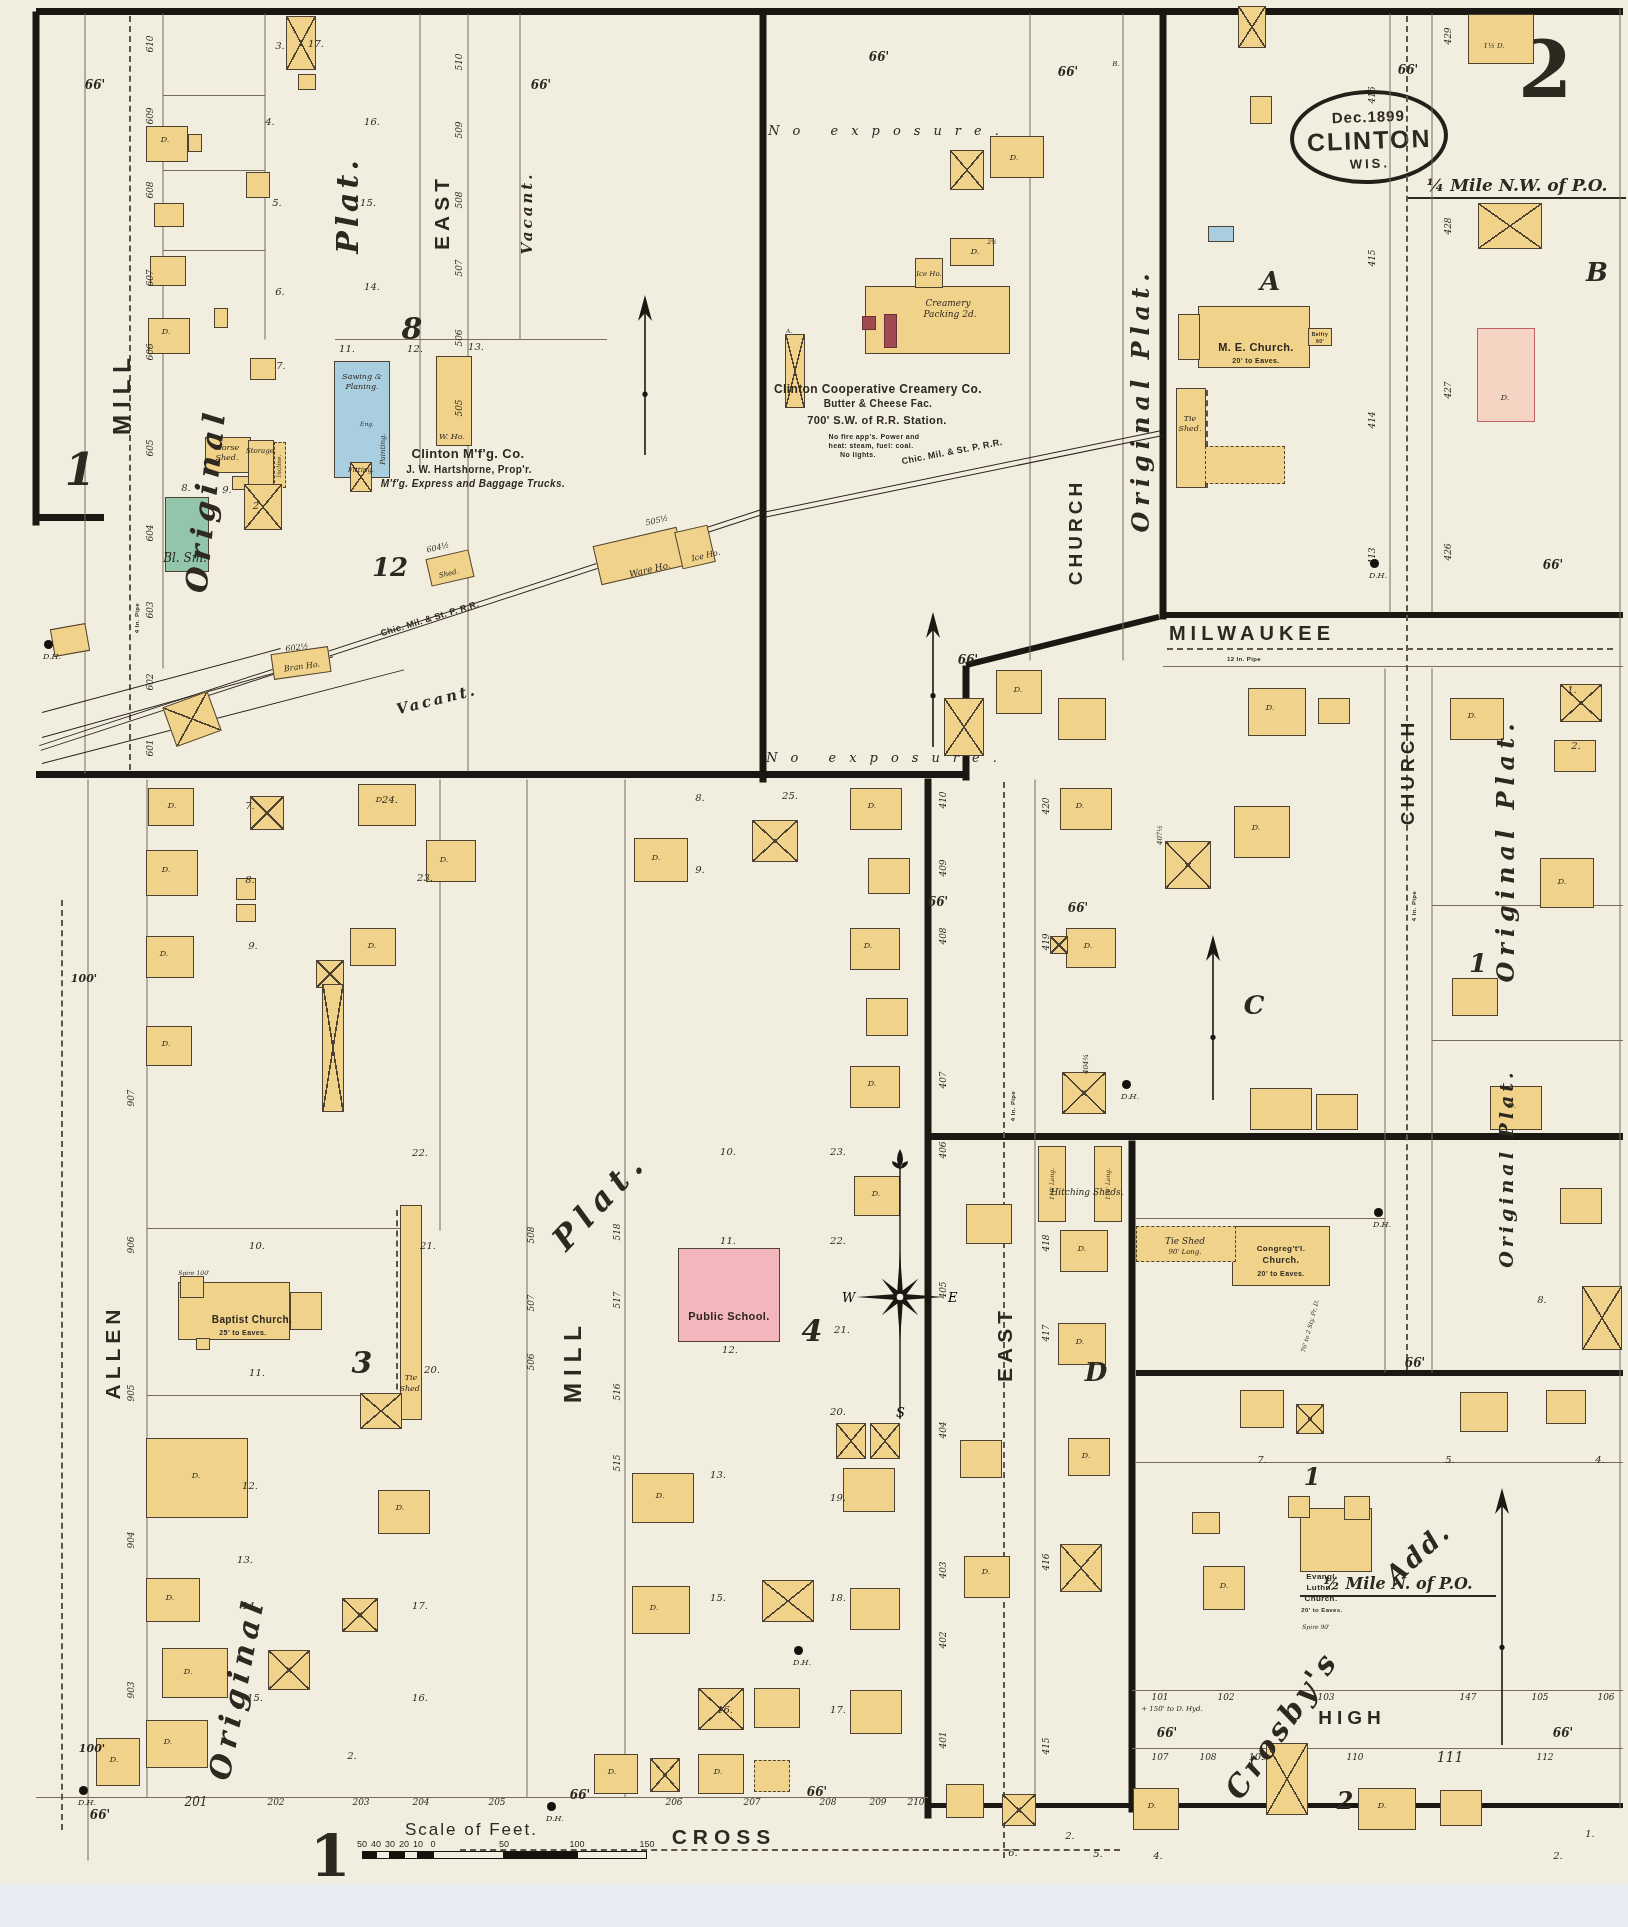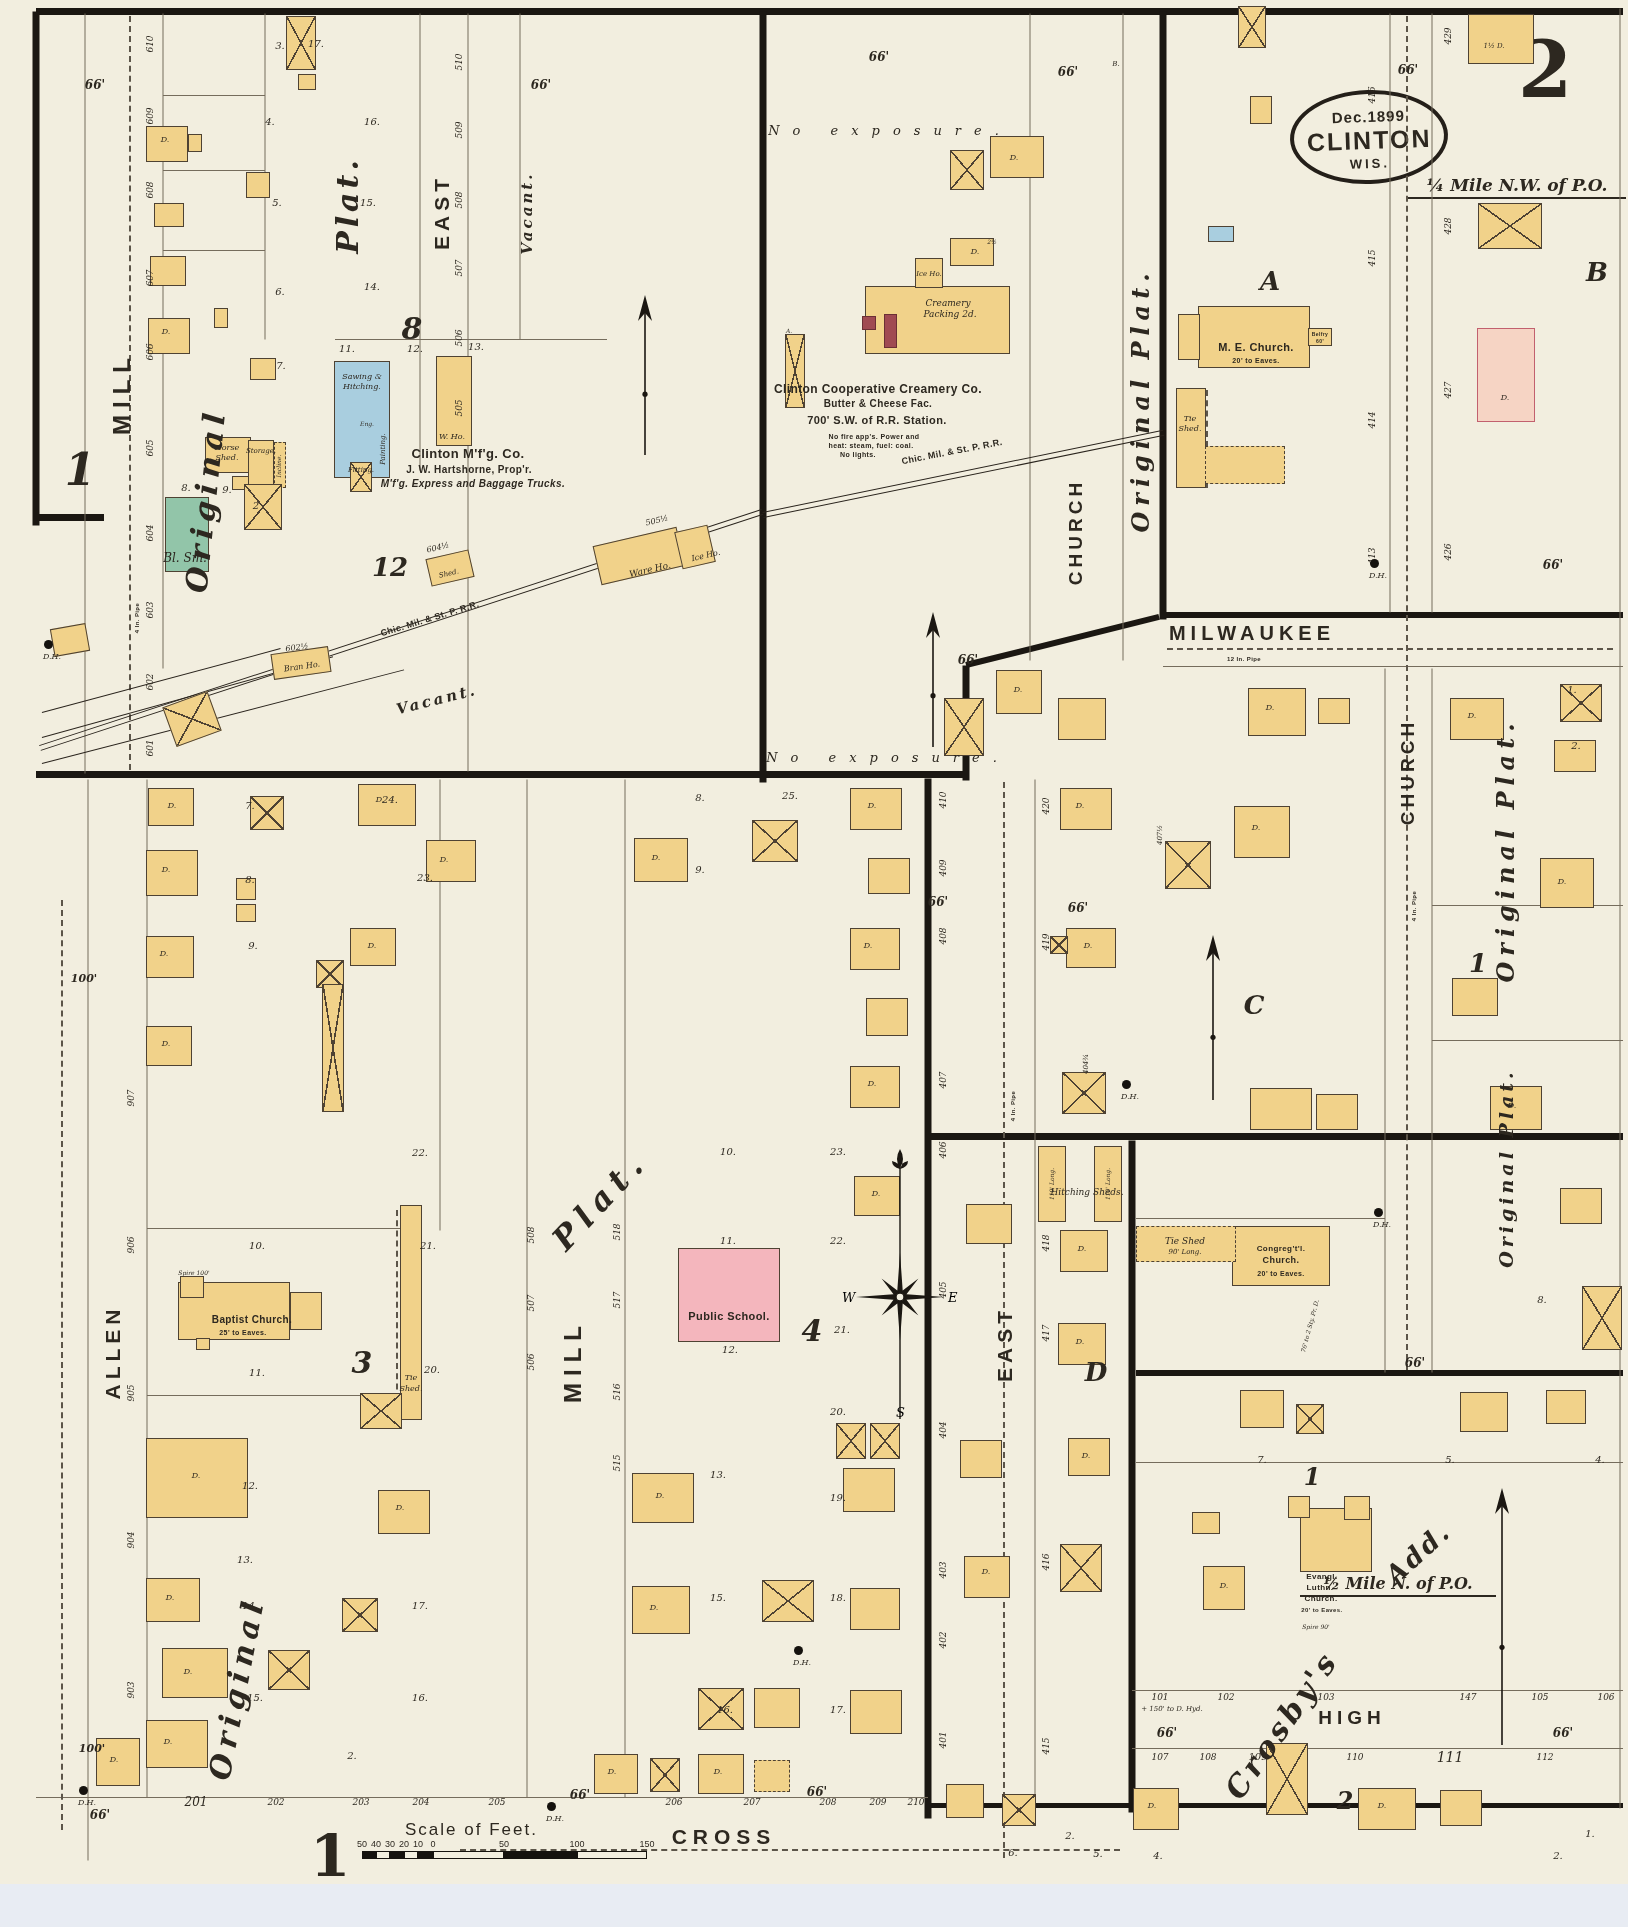--- a/index.html
+++ b/index.html
@@ -314,21 +314,21 @@
       <div class="lbl g" style="left: 878px; top: 389px; font-size: 12px; transform: translate(-50%, -50%) rotate(0deg);">Clinton Cooperative Creamery Co.</div>
       <div class="lbl g" style="left: 878px; top: 404px; font-size: 10px; transform: translate(-50%, -50%) rotate(0deg);">Butter &amp; Cheese Fac.</div>
       <div class="lbl g" style="left: 877px; top: 420px; font-size: 11px; transform: translate(-50%, -50%) rotate(0deg);">700' S.W. of R.R. Station.</div>
       <div class="lbl g" style="left: 874px; top: 436px; font-size: 7px; transform: translate(-50%, -50%) rotate(0deg);">No fire app's. Power and</div>
       <div class="lbl g" style="left: 871px; top: 445px; font-size: 7px; transform: translate(-50%, -50%) rotate(0deg);">heat: steam, fuel: coal.</div>
       <div class="lbl g" style="left: 858px; top: 454px; font-size: 7px; transform: translate(-50%, -50%) rotate(0deg);">No lights.</div>
       <div class="lbl g" style="left: 468px; top: 453px; font-size: 13px; transform: translate(-50%, -50%) rotate(0deg);">Clinton M'f'g. Co.</div>
       <div class="lbl g" style="left: 469px; top: 470px; font-size: 10px; transform: translate(-50%, -50%) rotate(0deg);">J. W. Hartshorne, Prop'r.</div>
       <div class="lbl g" style="left: 473px; top: 484px; font-size: 10px; transform: translate(-50%, -50%) rotate(0deg); font-style: italic;">M'f'g. Express and Baggage Trucks.</div>
       <div class="lbl i" style="left: 362px; top: 377px; font-size: 8px; transform: translate(-50%, -50%) rotate(0deg);">Sawing &amp;</div>
-      <div class="lbl i" style="left: 362px; top: 387px; font-size: 8px; transform: translate(-50%, -50%) rotate(0deg);">Hitching.</div>
+      <div class="lbl i" style="left: 362px; top: 387px; font-size: 8px; transform: translate(-50%, -50%) rotate(0deg);">Planing.</div>
       <div class="lbl i" style="left: 367px; top: 424px; font-size: 6px; transform: translate(-50%, -50%) rotate(0deg);">Eng.</div>
       <div class="lbl i" style="left: 361px; top: 470px; font-size: 7px; transform: translate(-50%, -50%) rotate(0deg);">Fitting.</div>
       <div class="lbl i" style="left: 383px; top: 449px; font-size: 7px; transform: translate(-50%, -50%) rotate(-90deg);">Painting.</div>
       <div class="lbl i" style="left: 452px; top: 437px; font-size: 8px; transform: translate(-50%, -50%) rotate(0deg);">W. Ho.</div>
       <div class="lbl i" style="left: 227px; top: 448px; font-size: 8px; transform: translate(-50%, -50%) rotate(0deg);">Horse</div>
       <div class="lbl i" style="left: 227px; top: 458px; font-size: 8px; transform: translate(-50%, -50%) rotate(0deg);">Shed.</div>
       <div class="lbl i" style="left: 261px; top: 451px; font-size: 7px; transform: translate(-50%, -50%) rotate(0deg);">Storage.</div>
       <div class="lbl i" style="left: 279px; top: 466px; font-size: 6px; transform: translate(-50%, -50%) rotate(-90deg);">Incline.</div>
       <div class="lbl i" style="left: 185px; top: 558px; font-size: 12px; transform: translate(-50%, -50%) rotate(0deg);">Bl. Sm.</div>
       <div class="lbl i" style="left: 302px; top: 667px; font-size: 8px; transform: translate(-50%, -50%) rotate(-8deg);">Bran Ho.</div>

